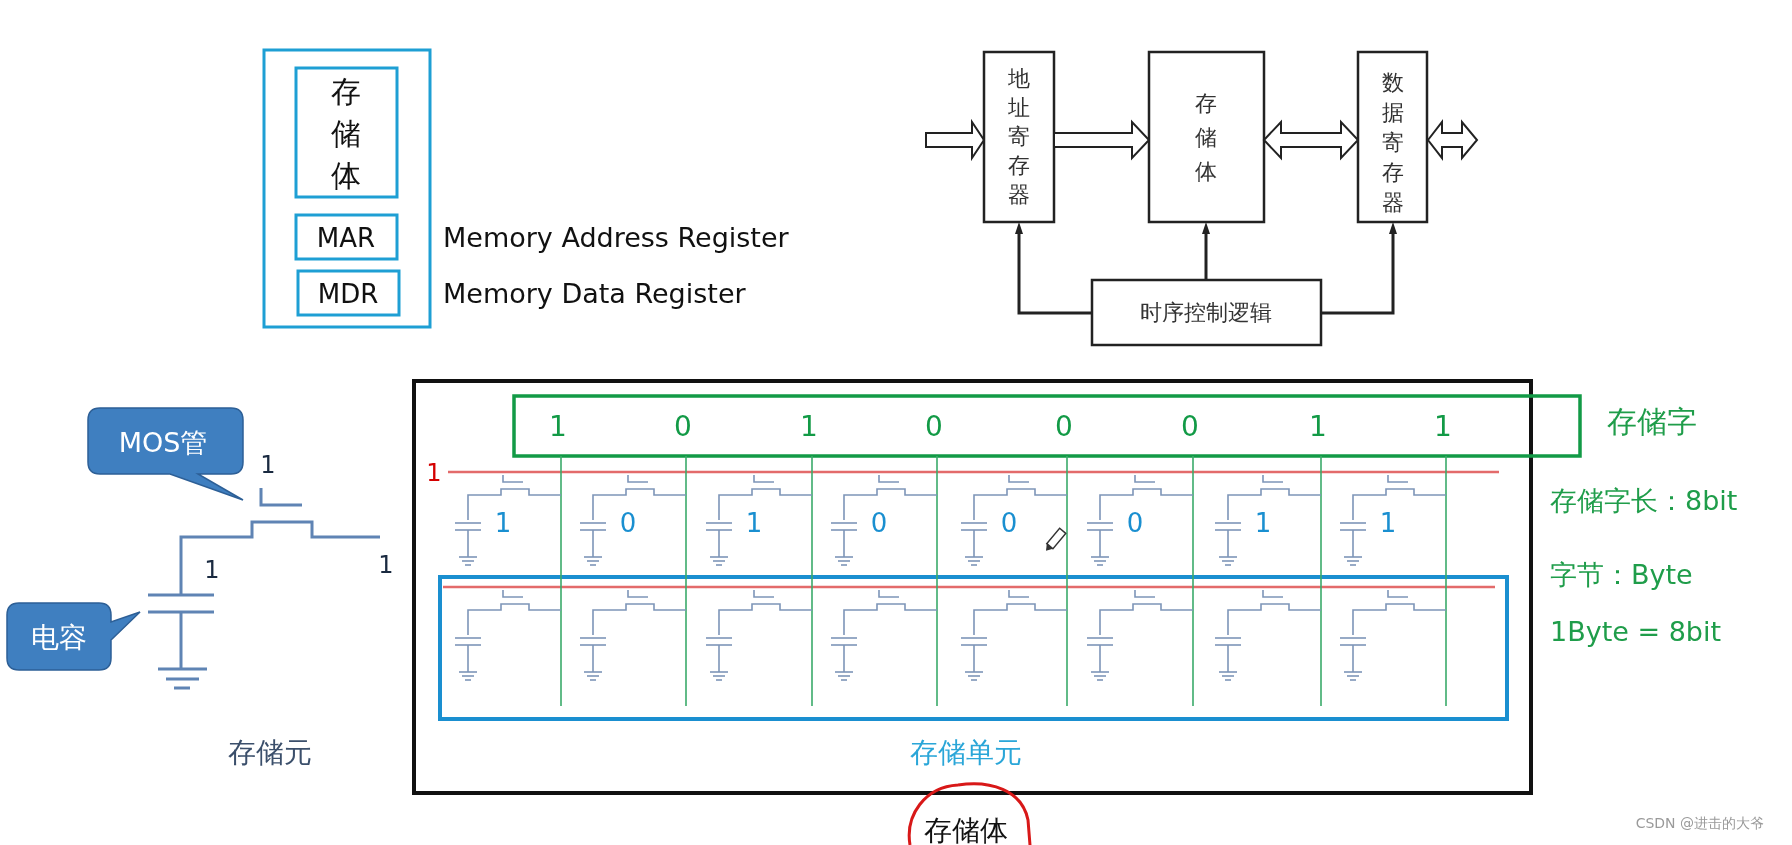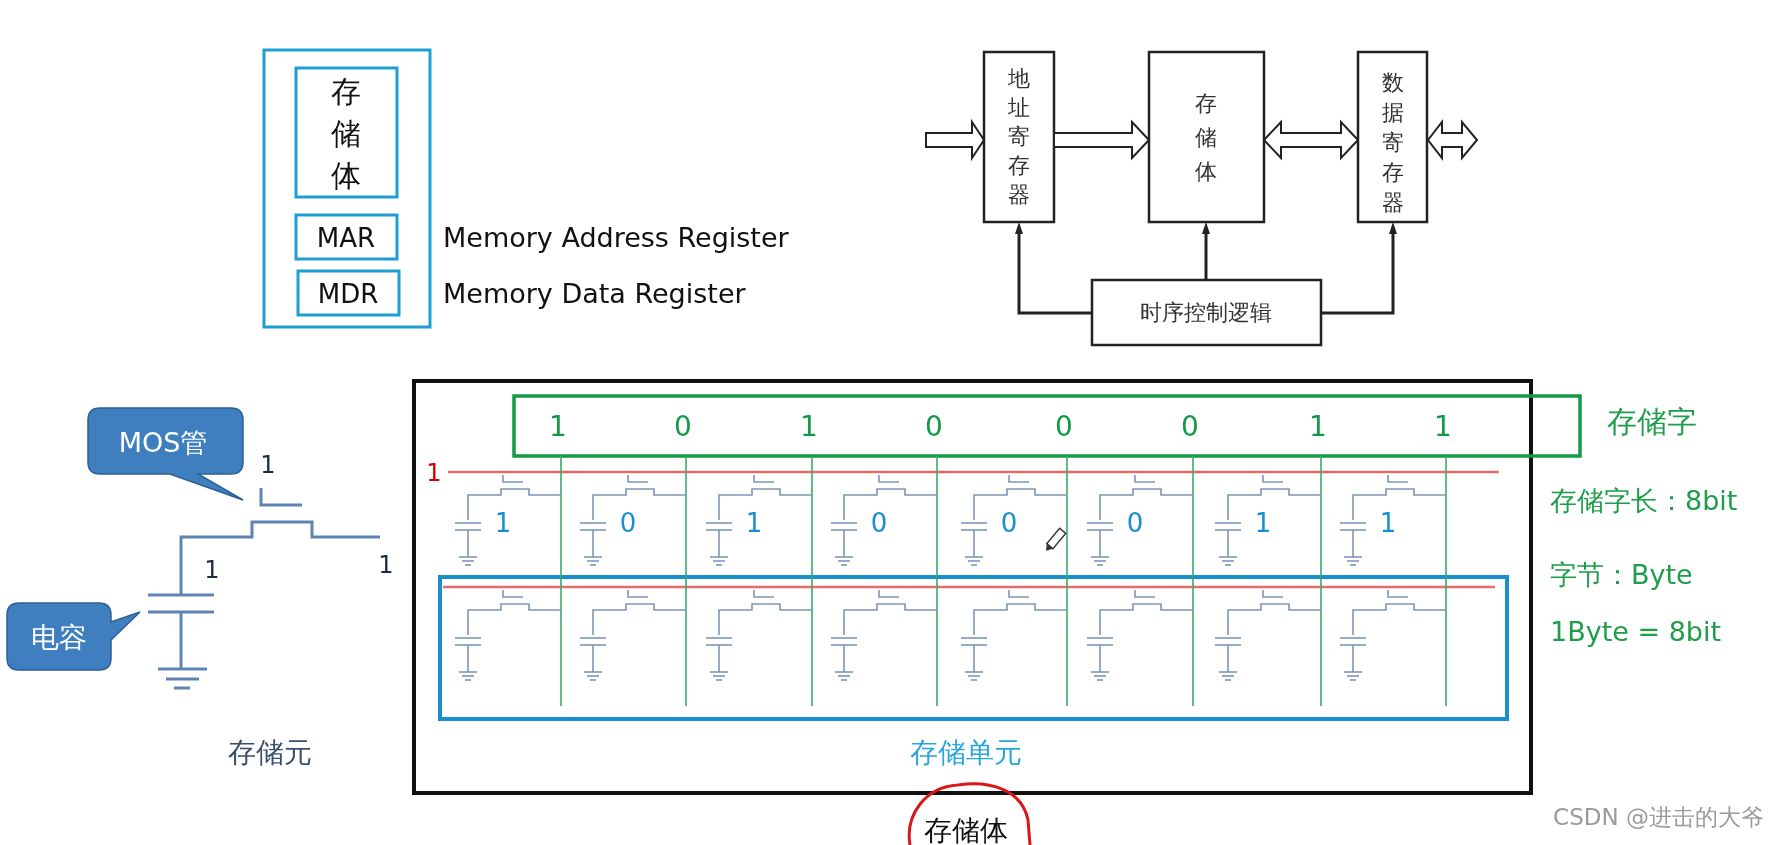--- a/index.html
+++ b/index.html
@@ -1,21 +1,21 @@
 <!DOCTYPE html>
 <html><head>
 <meta charset="utf-8">
 <style>
   html, body { margin: 0; padding: 0; background: #ffffff; }
   body { width: 1792px; height: 845px; overflow: hidden; position: relative;
          font-family: "Liberation Sans", "DejaVu Sans", sans-serif; }
   #canvas { position: absolute; left: 0; top: 0; }
   .serif { font-family: "DejaVu Serif", "Liberation Serif", serif; }
   .sans  { font-family: "DejaVu Sans", "Liberation Sans", sans-serif; }
-  .watermark { position: absolute; right: 28px; bottom: 12px; font-size: 23px; color: #9a9a9a;
+  .watermark { position: absolute; right: 28px; bottom: 12px; font-size: 14px; color: #9a9a9a;
                font-family: "DejaVu Sans", "Liberation Sans", sans-serif; }
 </style>
 </head>
 <body>
 
 <svg id="canvas" width="1792" height="845" viewBox="0 0 1792 845">
 
   <g>
     <rect x="264" y="50" width="166" height="277" fill="none" stroke="#1e9fd4" stroke-width="3"></rect>
     <rect x="296" y="68" width="101" height="129" fill="none" stroke="#1e9fd4" stroke-width="3"></rect>

